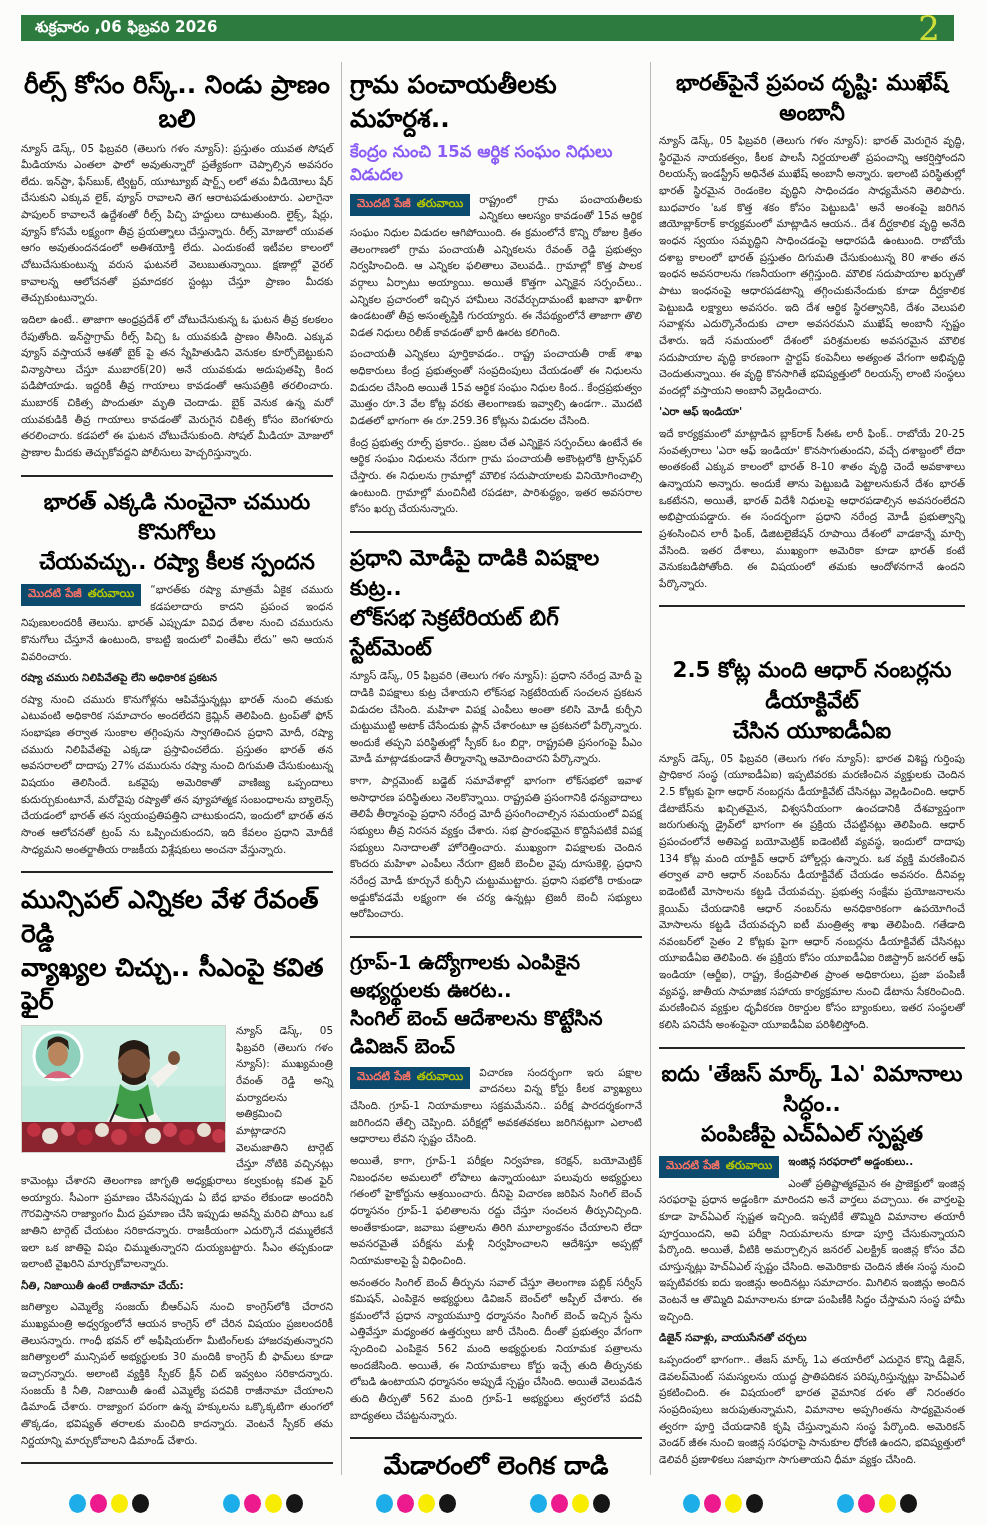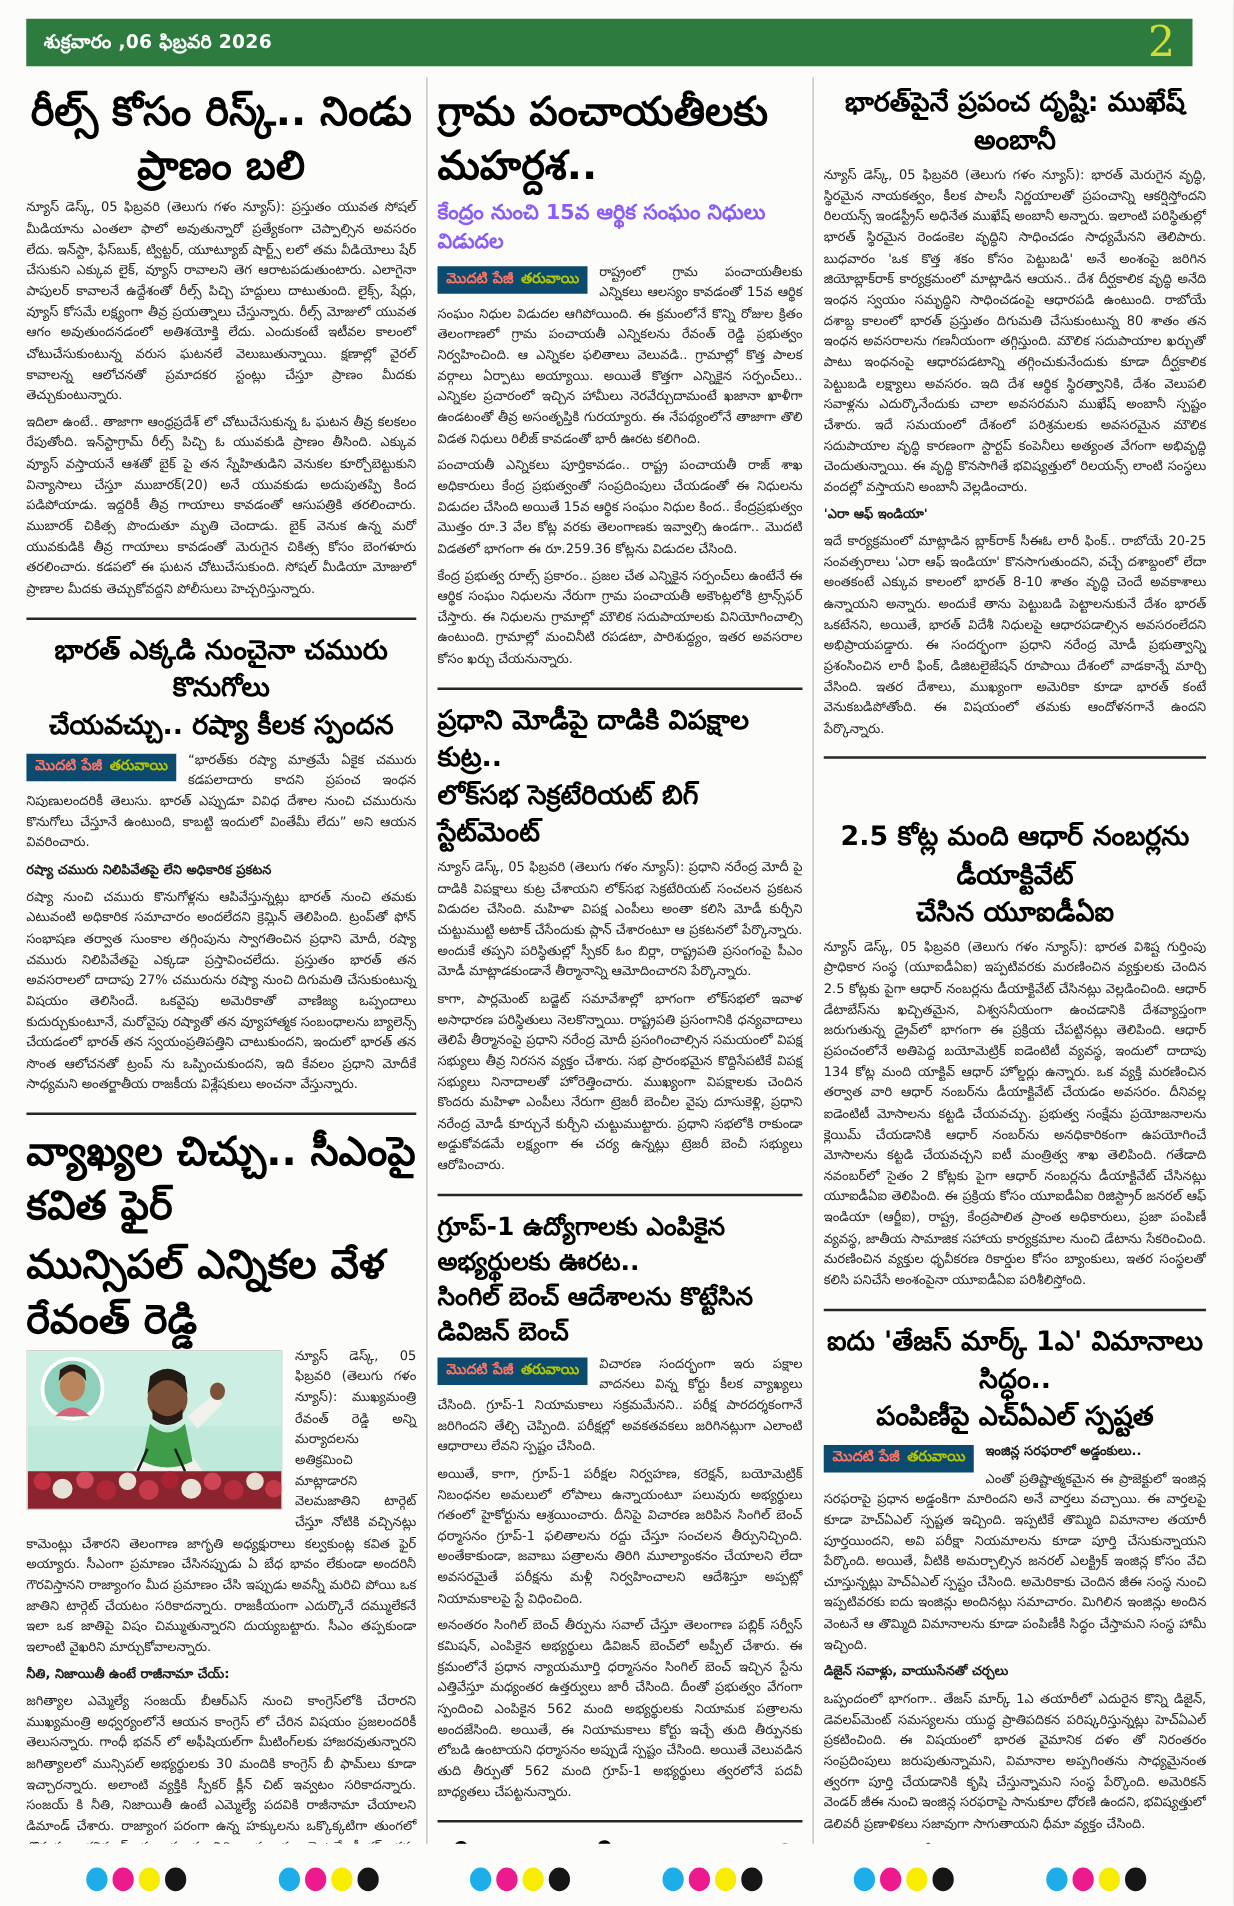--- a/index.html
+++ b/index.html
@@ -1,35 +1,35 @@
 <!DOCTYPE html>
 <html><head>
 <meta charset="utf-8">
 <style>
   html,body{margin:0;padding:0;background:#e8e8e4;}
   .page{position:relative;width:987px;height:1525px;margin:0 auto;background:#fcfcfa;
         font-family:"DejaVu Sans","Liberation Sans",sans-serif;color:#1c1c1c;overflow:hidden;
         box-shadow:0 0 6px rgba(0,0,0,.25);}
   
-  .masthead{position:absolute;left:21px;right:33px;top:15px;height:38px;background:#2e7b3f;
+  .masthead{position:absolute;left:21px;right:33px;top:15px;height:26px;background:#2e7b3f;
             display:flex;align-items:center;justify-content:space-between;padding:0 14px;box-sizing:border-box;}
   .masthead .date{color:#ffffff;font-weight:bold;font-size:15px;letter-spacing:.2px;}
   .masthead .pageno{color:#cfdd3a;font-size:34px;line-height:1;font-family:"DejaVu Serif","Liberation Serif",serif;}
   
   .content{position:absolute;top:62px;left:21px;right:22px;bottom:50px;display:flex;}
   .col{overflow:hidden;box-sizing:border-box;}
   .col1{width:320px;padding-right:8px;}
   .col2{width:308px;padding:0 8px;}
   .col3{flex:1;padding-left:8px;}
   .vr{width:1px;background:#b9b9b4;}
   
   article{padding:4px 0 9px;}
   article + article{border-top:2px solid #262626;padding-top:8px;}
   h2{margin:2px 0 4px;color:#000;font-weight:bold;}
-  .h-xl{font-size:32px;line-height:1.35;}
+  .h-xl{font-size:25px;line-height:1.35;}
   .h-lg{font-size:21.5px;line-height:1.4;}
   .h-md{font-size:20px;line-height:1.4;}
   .h-c{text-align:center;}
   h3.subhead{margin:0 0 5px;font-size:16.5px;font-weight:bold;color:#8b5cf6;line-height:1.4;}
   .body p{font-size:10.4px;line-height:1.6;text-align:justify;margin:0 0 5px;}
   .body p.boldline{font-weight:bold;}
   
   .tag{float:left;background:#0c4a6e;padding:2px 7px 3px;margin:3px 9px 2px 0;font-size:11.5px;
        font-weight:bold;white-space:nowrap;}
   .tag .t1{color:#ff7466;margin-right:6px;}
@@ -74,22 +74,22 @@
           <span class="tag">
             <span class="t1">మొదటి పేజీ</span><span class="t2">తరువాయి</span>
           </span>
           <p>“భారత్‌కు రష్యా మాత్రమే ఏకైక చమురు కడపలాదారు కాదని ప్రపంచ ఇంధన నిపుణులందరికీ తెలుసు. భారత్ ఎప్పుడూ వివిధ దేశాల నుంచి చమురును కొనుగోలు చేస్తూనే ఉంటుంది, కాబట్టి ఇందులో వింతేమీ లేదు” అని ఆయన వివరించారు.</p>
           <p class="boldline">రష్యా చమురు నిలిపివేతపై లేని అధికారిక ప్రకటన</p>
           <p>రష్యా నుంచి చమురు కొనుగోళ్లను ఆపివేస్తున్నట్లు భారత్ నుంచి తమకు ఎటువంటి అధికారిక సమాచారం అందలేదని క్రెమ్లిన్ తెలిపింది. ట్రంప్‌తో ఫోన్ సంభాషణ తర్వాత సుంకాల తగ్గింపును స్వాగతించిన ప్రధాని మోదీ, రష్యా చమురు నిలిపివేతపై ఎక్కడా ప్రస్తావించలేదు. ప్రస్తుతం భారత్ తన అవసరాలలో దాదాపు 27% చమురును రష్యా నుంచి దిగుమతి చేసుకుంటున్న విషయం తెలిసిందే. ఒకవైపు అమెరికాతో వాణిజ్య ఒప్పందాలు కుదుర్చుకుంటూనే, మరోవైపు రష్యాతో తన వ్యూహాత్మక సంబంధాలను బ్యాలెన్స్ చేయడంలో భారత్ తన స్వయంప్రతిపత్తిని చాటుకుందని, ఇందులో భారత్ తన సొంత ఆలోచనతో ట్రంప్ ను ఒప్పించుకుందని, ఇది కేవలం ప్రధాని మోదీకే సాధ్యమని అంతర్జాతీయ రాజకీయ విశ్లేషకులు అంచనా వేస్తున్నారు.</p>
         </div>
       </article>
 
       <article>
+        <h2 class="h-xl" style="margin-bottom:0;">మున్సిపల్ ఎన్నికల వేళ రేవంత్ రెడ్డి</h2>
         <h2 class="h-xl" style="margin-top:0;">వ్యాఖ్యల చిచ్చు.. సీఎంపై కవిత ఫైర్</h2>
-        <h2 class="h-xl" style="margin-bottom:0;">మున్సిపల్ ఎన్నికల వేళ రేవంత్ రెడ్డి</h2>
         <div class="body">
           <div class="ph ph-left" style="width:205px;height:128px;">
             <svg width="205" height="128" viewBox="0 0 205 128" xmlns="http://www.w3.org/2000/svg">
               <rect width="205" height="128" fill="#bfe9da"></rect>
               <rect y="0" width="205" height="60" fill="#cdefe3"></rect>
 
               <ellipse cx="112" cy="38" rx="16" ry="18" fill="#7a5038"></ellipse>
               <path d="M96 34 q16 -22 32 0 l-2 -14 q-14 -12 -28 0 z" fill="#241a14"></path>
               <path d="M100 46 q12 12 24 0 l0 8 q-12 10 -24 0 z" fill="#2a1d15"></path>
               <path d="M84 96 q28 -46 56 0 z" fill="#f2f1ec"></path>

